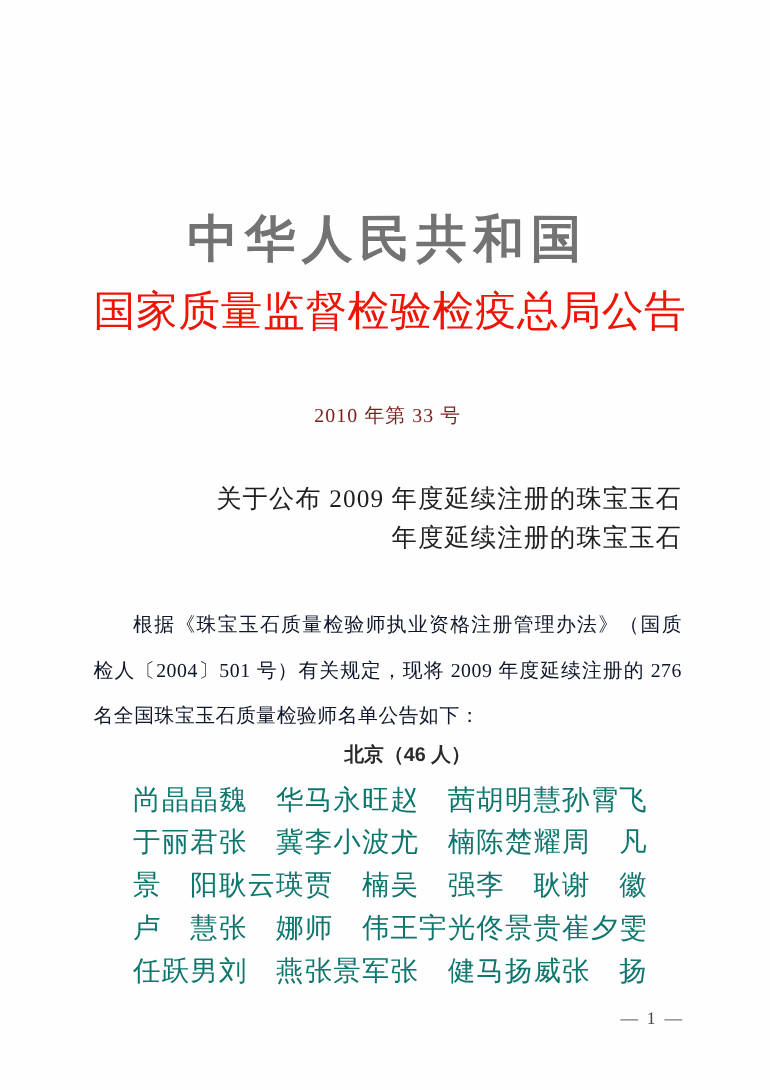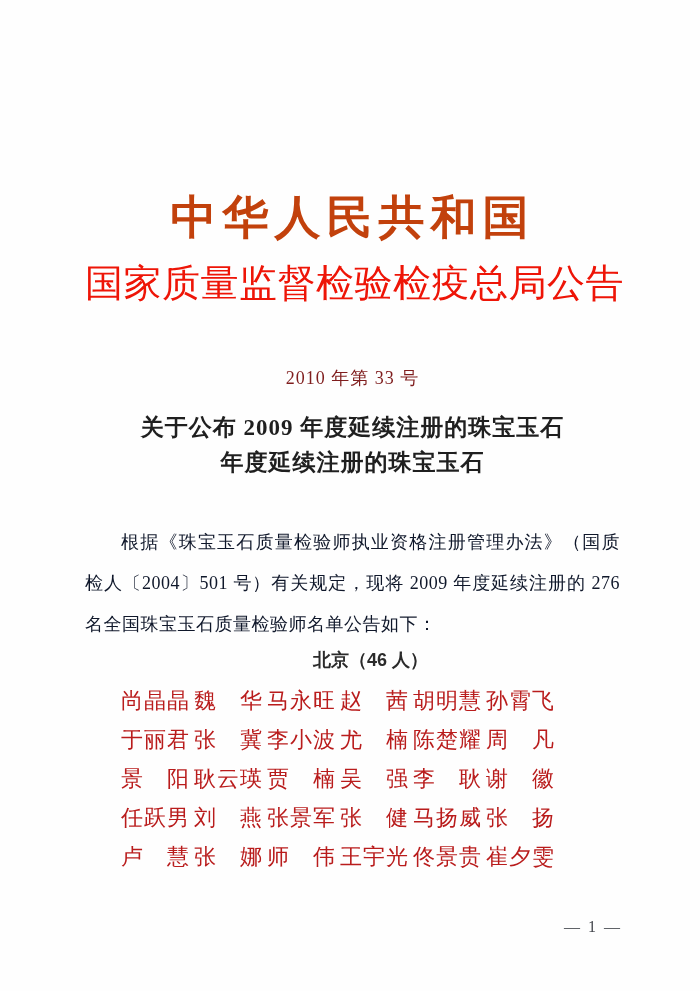--- a/index.html
+++ b/index.html
@@ -22,21 +22,21 @@
     left: 85px;
     right: 80px;
     top: 0;
   }
   .doc-title-1 {
     margin-top: 188px;
     text-align: center;
     font-size: 46px;
     font-weight: bold;
     letter-spacing: 6px;
-    color: #c2410c;
+    color: #737373;
     line-height: 60px;
     white-space: nowrap;
   }
   .doc-title-2 {
     margin-top: 10px;
     text-align: center;
     font-size: 38px;
     font-weight: normal;
     letter-spacing: 0.5px;
     color: #ee1507;
@@ -44,24 +44,24 @@
     white-space: nowrap;
   }
   .doc-number {
     margin-top: 58px;
     text-align: center;
     font-size: 18px;
     color: #7f1d1d;
     letter-spacing: 1px;
   }
   .announce-title {
-    margin-top: 20px;
-    text-align: center;
+    margin-top: 46px;
+    text-align: right;
     font-size: 23px;
-    font-weight: bold;
+    font-weight: normal;
     color: #1f1f1f;
     line-height: 35px;
     letter-spacing: 1px;
   }
   .body-paragraph {
     margin-top: 42px;
     font-size: 18px;
     line-height: 41px;
     color: #0f172a;
     text-align: justify;
@@ -83,22 +83,22 @@
     width: 470px;
   }
   .name-row {
     display: flex;
     justify-content: space-between;
     height: 39px;
     align-items: center;
   }
   .name-cell {
     display: inline-block;
-    font-size: 22px;
-    color: #b91c1c;
+    font-size: 25px;
+    color: #0f766e;
     white-space: pre;
     letter-spacing: 1px;
   }
   .page-number {
     position: absolute;
     right: 78px;
     top: 918px;
     font-size: 16px;
     color: #45484e;
     letter-spacing: 2px;
@@ -143,33 +143,33 @@
       </div>
       <div class="name-row">
         <span class="name-cell">景　阳</span>
         <span class="name-cell">耿云瑛</span>
         <span class="name-cell">贾　楠</span>
         <span class="name-cell">吴　强</span>
         <span class="name-cell">李　耿</span>
         <span class="name-cell">谢　徽</span>
       </div>
       <div class="name-row">
+        <span class="name-cell">卢　慧</span>
+        <span class="name-cell">张　娜</span>
+        <span class="name-cell">师　伟</span>
+        <span class="name-cell">王宇光</span>
+        <span class="name-cell">佟景贵</span>
+        <span class="name-cell">崔夕雯</span>
+      </div>
+      <div class="name-row">
         <span class="name-cell">任跃男</span>
         <span class="name-cell">刘　燕</span>
         <span class="name-cell">张景军</span>
         <span class="name-cell">张　健</span>
         <span class="name-cell">马扬威</span>
         <span class="name-cell">张　扬</span>
-      </div>
-      <div class="name-row">
-        <span class="name-cell">卢　慧</span>
-        <span class="name-cell">张　娜</span>
-        <span class="name-cell">师　伟</span>
-        <span class="name-cell">王宇光</span>
-        <span class="name-cell">佟景贵</span>
-        <span class="name-cell">崔夕雯</span>
       </div>
     </div>
 
   </div>
 
   <div class="page-number">— 1 —</div>
 </div>
 
 </body></html>

